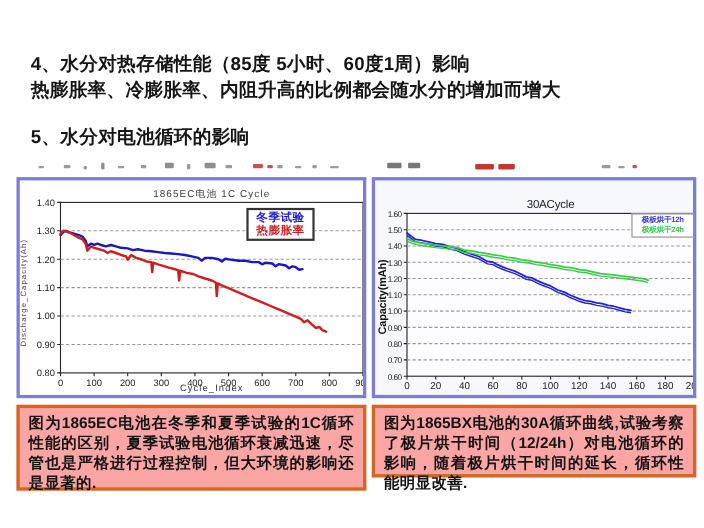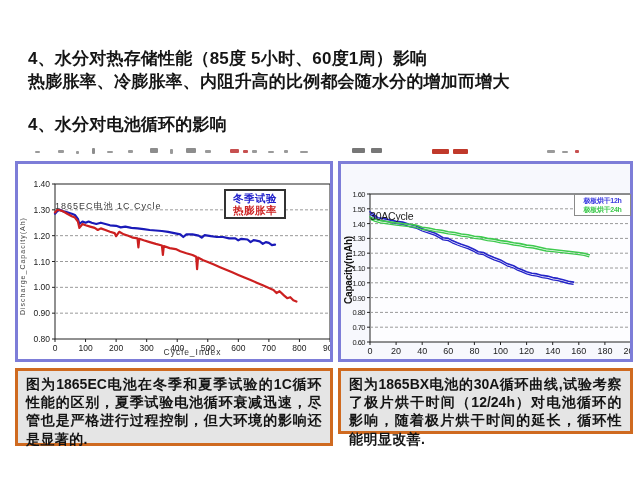--- a/index.html
+++ b/index.html
@@ -14,51 +14,51 @@
   .h3a{top:47px;} .h3b{top:70px;} .h4{top:113px;}
 
   .strip{position:absolute;left:0;top:146px;width:640px;height:12px;}
   .strip i{position:absolute;display:block;border-radius:1px;}
 
   .panel{position:absolute;box-sizing:border-box;border:3px solid #7d7dd8;background:#fff;}
   #panel-left{left:15px;top:161px;width:318px;height:201px;}
   #panel-right{left:338px;top:161px;width:295px;height:201px;background:#f7f8fd;}
   .panel svg{position:absolute;left:0;top:0;display:block;}
 
-  .chart-title{position:absolute;text-align:left;white-space:nowrap;margin-top:30px;}
+  .chart-title{position:absolute;text-align:center;white-space:nowrap;}
   .t-left{left:37px;top:6px;width:275px;font-size:9px;color:#3a3a3a;letter-spacing:1px;}
   .t-right{left:29px;top:16px;width:261px;font-size:10.5px;color:#1a1a1a;letter-spacing:-.2px;}
 
   .ylab{position:absolute;writing-mode:vertical-rl;transform:rotate(180deg);
     text-align:center;white-space:nowrap;}
   .ylab-left{left:1px;top:26px;height:152px;font-size:7px;color:#444;letter-spacing:1px;}
   .ylab-right{left:2px;top:32px;height:148px;font-size:10px;font-weight:700;color:#111;letter-spacing:-.2px;}
 
   .xlab{position:absolute;text-align:center;white-space:nowrap;}
   .xlab-left{left:37px;top:183px;width:275px;font-size:8.5px;color:#333;letter-spacing:1px;}
 
   .legend{position:absolute;box-sizing:border-box;background:#fff;text-align:center;}
   .legend-left{left:206px;top:25px;width:62px;border:2px solid #333;padding:1px 0;
     font-size:10.5px;font-weight:700;line-height:12px;letter-spacing:.5px;}
   .legend-right{left:233px;top:30px;width:57px;border:1px solid #8a8a8a;padding:1px 1px;
     font-size:7px;font-weight:700;line-height:9px;letter-spacing:-.3px;}
   .lg-entry{white-space:nowrap;overflow:hidden;}
 
-  .caption{position:absolute;box-sizing:border-box;border:3px solid #cf6a20;background:#e5e5e5;
+  .caption{position:absolute;box-sizing:border-box;border:3px solid #cf6a20;background:#fca5a5;
     padding:4px 8px 2px 8px;font-size:14px;font-weight:700;color:#141414;
     line-height:1.3;letter-spacing:.4px;text-align:justify;}
   .cap-left{left:15px;top:368px;width:318px;height:78px;}
   .cap-right{left:338px;top:368px;width:295px;height:66px;}
 </style>
 </head>
 <body>
 
 <div class="heading h3a">4、水分对热存储性能（85度 5小时、60度1周）影响</div>
 <div class="heading h3b">热膨胀率、冷膨胀率、内阻升高的比例都会随水分的增加而增大</div>
-<div class="heading h4">4、水分对电池循环的影响</div>
+<div class="heading h4">5、水分对电池循环的影响</div>
 
 <div class="strip" id="strip">
     <i style="left: 35px; top: 5px; width: 5px; height: 2px; background: rgb(154, 154, 154);"></i>
     <i style="left: 58px; top: 4px; width: 6px; height: 3px; background: rgb(154, 154, 154);"></i>
     <i style="left: 76px; top: 5px; width: 3px; height: 3px; background: rgb(154, 154, 154);"></i>
     <i style="left: 92px; top: 2px; width: 3px; height: 6px; background: rgb(141, 141, 141);"></i>
     <i style="left: 107px; top: 5px; width: 6px; height: 2px; background: rgb(154, 154, 154);"></i>
     <i style="left: 128px; top: 4px; width: 5px; height: 3px; background: rgb(154, 154, 154);"></i>
     <i style="left: 150px; top: 2px; width: 8px; height: 5px; background: rgb(141, 141, 141);"></i>
     <i style="left: 170px; top: 3px; width: 3px; height: 5px; background: rgb(154, 154, 154);"></i>

